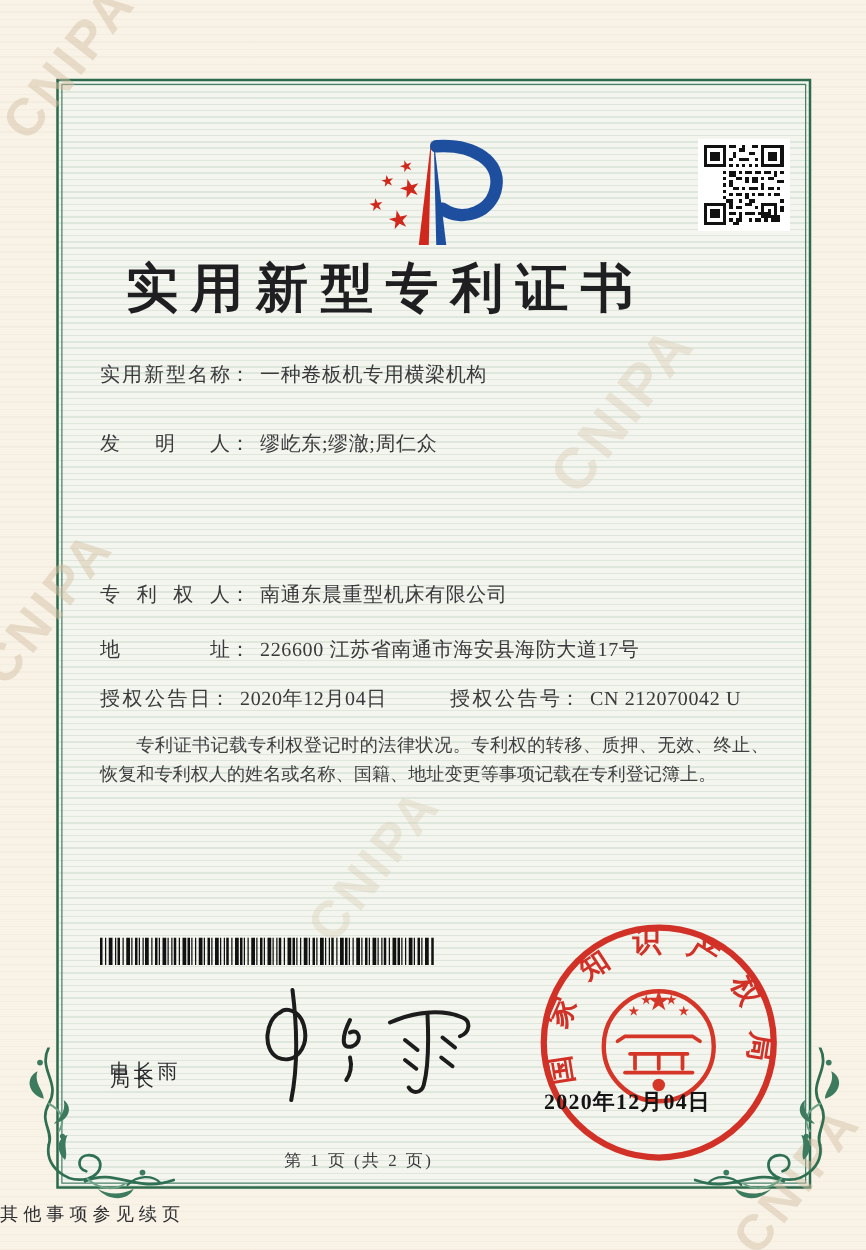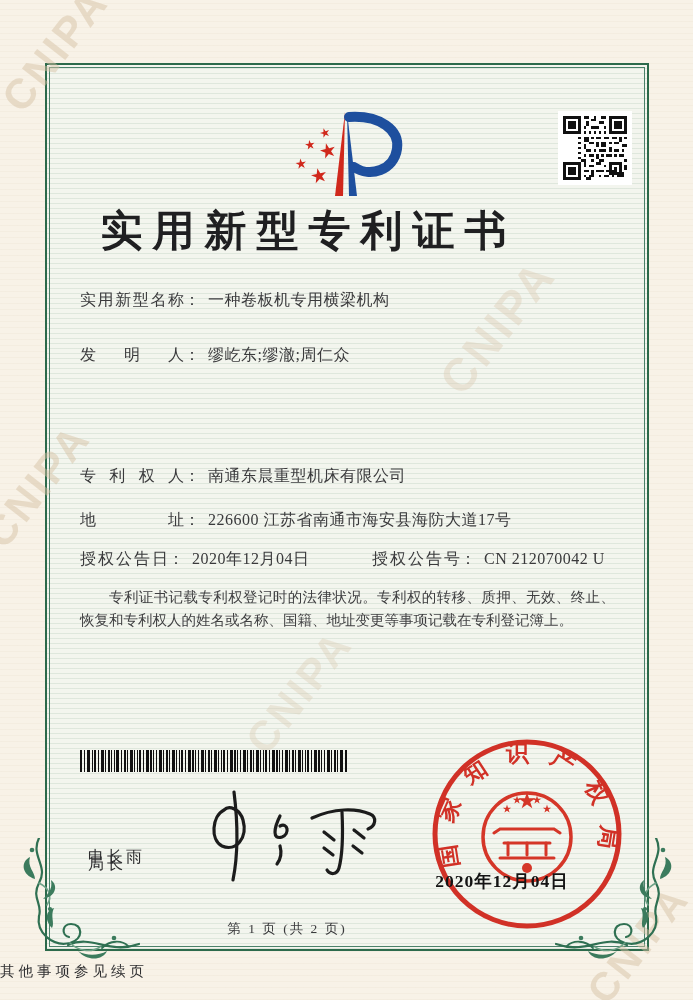--- a/index.html
+++ b/index.html
@@ -44,21 +44,21 @@
   .title{
     position:absolute; left:16px; top:203px; width:575px; z-index:3;
     text-align:center; font-size:42px; font-weight:bold; color:#1f1f21;
     letter-spacing:10px; text-indent:10px;
   }
   .row{position:absolute; left:80px; z-index:3; font-size:16px; white-space:nowrap; color:#3a3a3c;}
   .lab{display:inline-block; width:104px; text-align:justify; text-align-last:justify; vertical-align:top;font-family:Liberation Mono, monospace;}
   .lab2{display:inline-block; width:88px; text-align:justify; text-align-last:justify; vertical-align:top;}
   .val{padding-left:8px; letter-spacing:.5px;}
   .r1{top:290px;} .r2{top:345px;} .r3{top:379px;} .r4{top:422px;} .r5{top:466px;} .r6{top:510px;} .r7{top:549px;}
-  .grant2{position:absolute; left:292px; top:0;}
+  .grant2{position:absolute; left:280px; top:0;}
   .body-text{
     position:absolute; left:80px; top:586px; width:535px; z-index:3;
     font-size:14.5px; line-height:23px; text-align:justify; color:#3f3f41;
   }
   .body-text p{margin:0; text-indent:2em;}
   .barcode{position:absolute; left:80px; top:750px; z-index:3;}
   .sig-title{position:absolute; left:88px; top:811px; z-index:3; font-size:16px; letter-spacing:3px; color:#2c2c2e;margin-top:43px;}
   .sig-name{position:absolute; left:88px; top:847px; z-index:3; font-size:16px; letter-spacing:3px; color:#2c2c2e;text-align:center;}
   .signature{position:absolute; left:196px; top:788px; z-index:3;}
   .seal{position:absolute; left:430px; top:737px; z-index:4; opacity:.93;}

